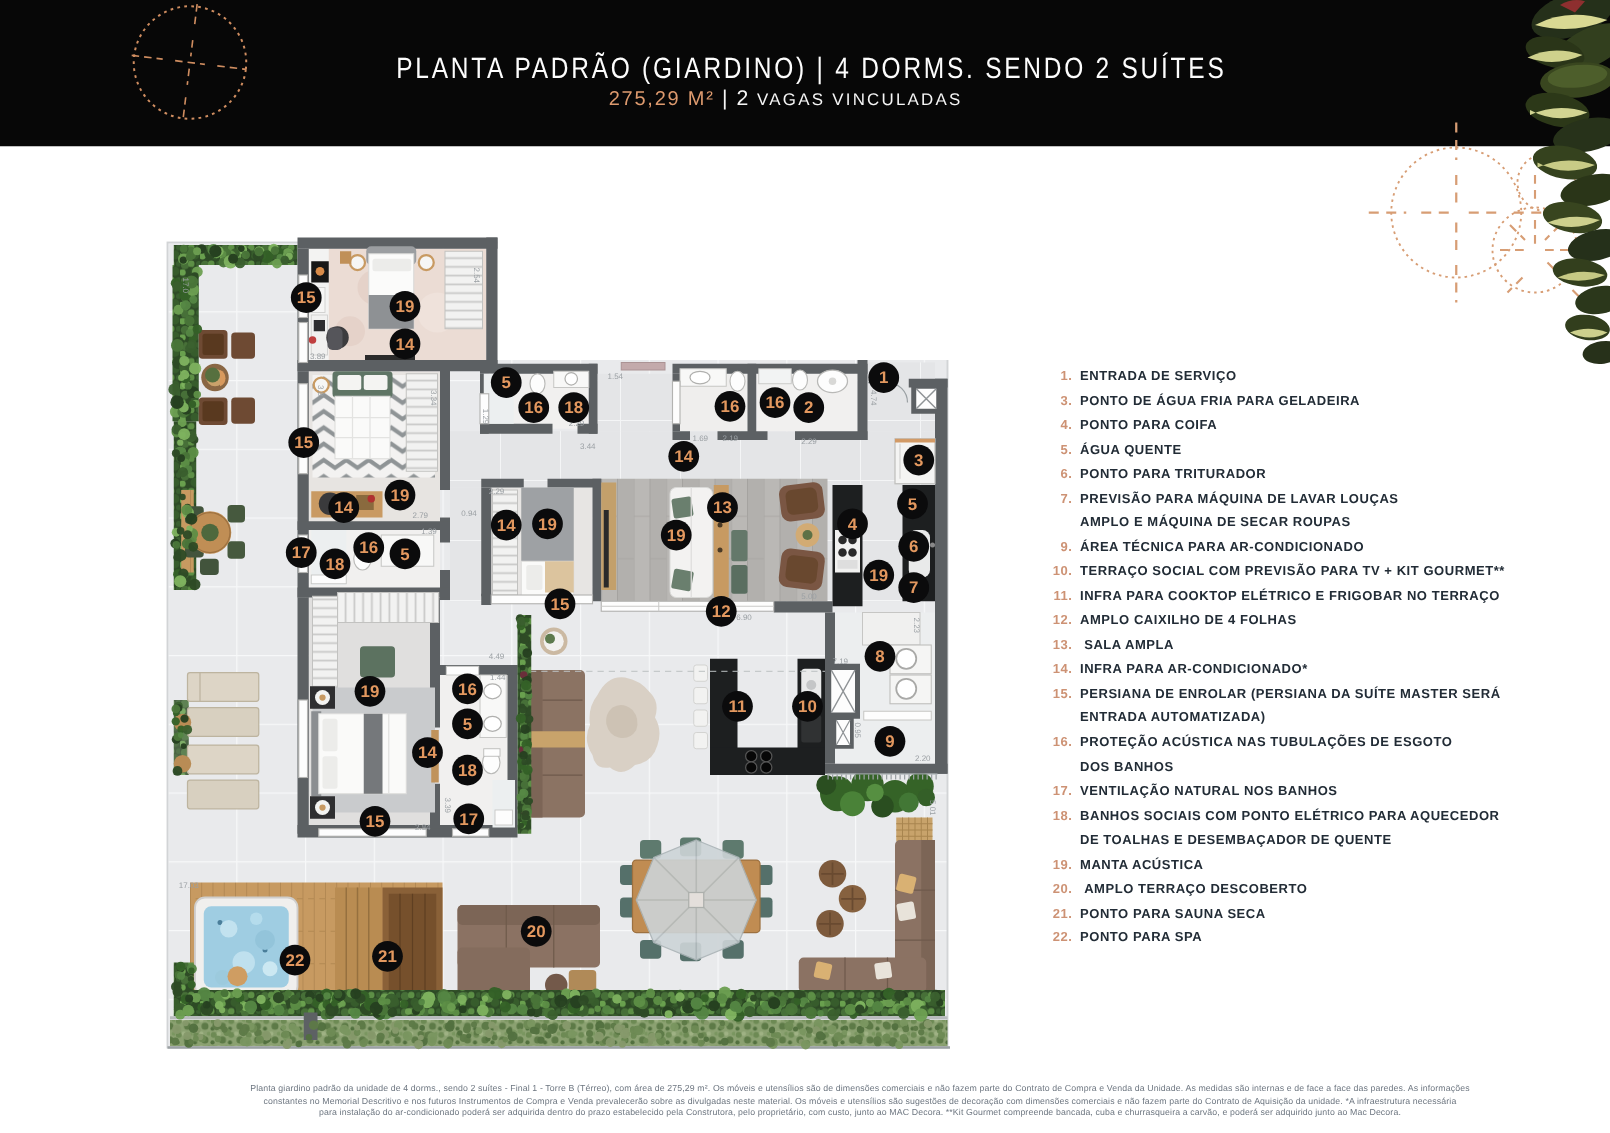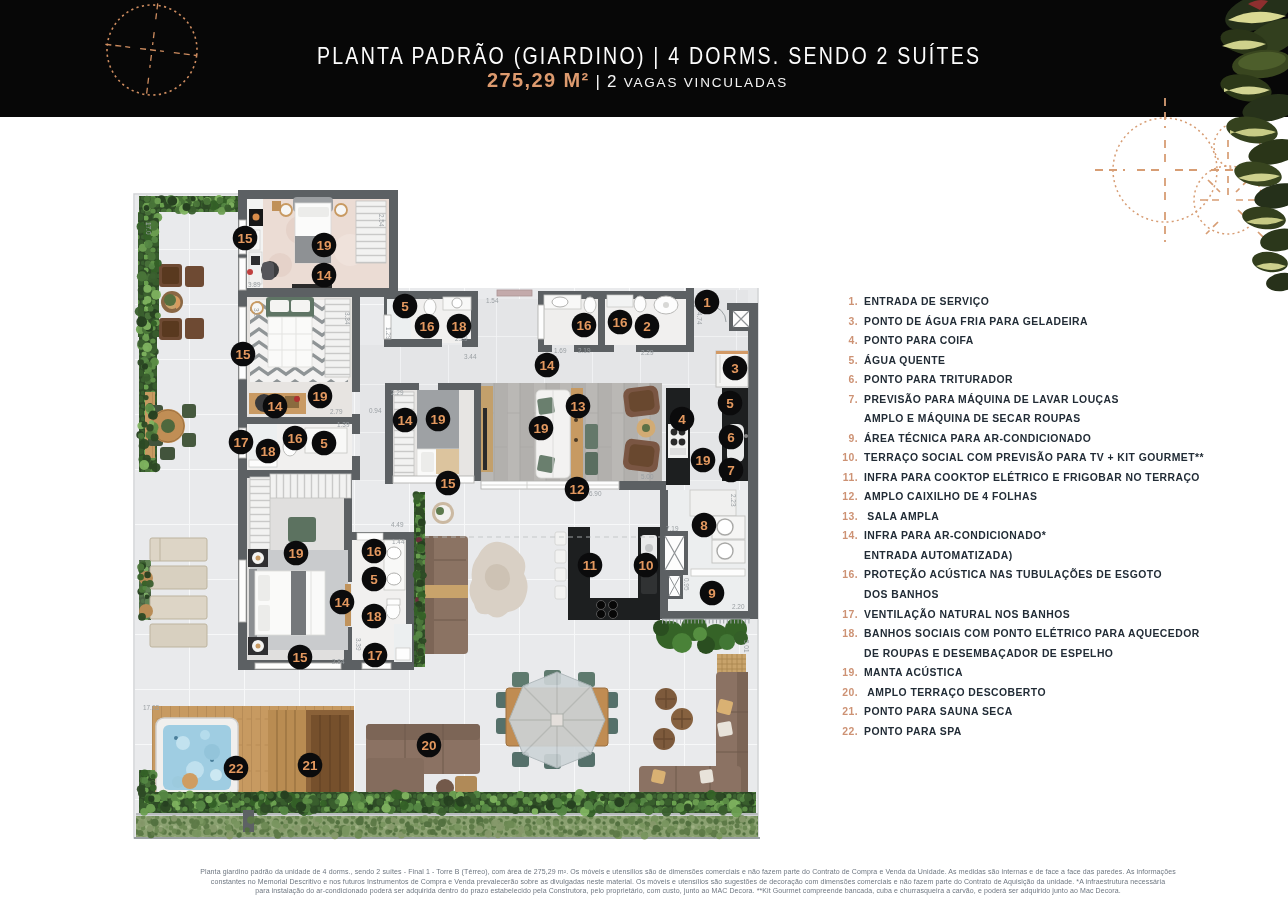--- a/index.html
+++ b/index.html
@@ -1,18 +1,18 @@
 <!DOCTYPE html>
 <html><head><meta charset="utf-8"><style>
 html,body{margin:0;padding:0}
 body{width:1288px;height:906px;position:relative;font-family:"Liberation Sans",sans-serif;background:#ffffff;overflow:hidden}
 .abs{position:absolute}
 .t1{font-size:19.6px;letter-spacing:2.2px;color:#fdfdfd;font-weight:400;white-space:nowrap;transform:scaleY(1.2);transform-origin:top left}
 .t2{font-size:17px;letter-spacing:1.2px;color:#f5f5f5;font-weight:400;white-space:nowrap}
-.t2 b{color:#dd9a6e;font-size:20px;font-weight:700;letter-spacing:1.4px}
+.t2 b{color:#dd9a6e;font-size:16px;font-weight:400;letter-spacing:1.4px}
 .t2 .sc{font-size:13.5px;letter-spacing:1.8px}
 .leg{font-size:10.4px;line-height:19.53px;letter-spacing:.45px;color:#222c36;font-weight:700;white-space:nowrap}
 .leg .n{color:#cd9274;display:inline-block;width:20px;text-align:right;margin-right:6px;font-weight:700}
 .leg .c{padding-left:26px}
 .foot{font-size:7px;line-height:9.6px;color:#6d7680;text-align:center;letter-spacing:.1px}
 </style></head><body>
 
 <div class="abs" style="left:0;top:0;width:1288px;height:117px;background:#070707"></div>
 
 <div class="abs t1" style="left:317px;top:42px">PLANTA PADRÃO (GIARDINO) | 4 DORMS. SENDO 2 SUÍTES</div>
@@ -1323,26 +1323,27 @@
 <div><span class="n">5.</span>ÁGUA QUENTE</div>
 <div><span class="n">6.</span>PONTO PARA TRITURADOR</div>
 <div><span class="n">7.</span>PREVISÃO PARA MÁQUINA DE LAVAR LOUÇAS</div>
 <div class="c">AMPLO E MÁQUINA DE SECAR ROUPAS</div>
 <div><span class="n">9.</span>ÁREA TÉCNICA PARA AR-CONDICIONADO</div>
 <div><span class="n">10.</span>TERRAÇO SOCIAL COM PREVISÃO PARA TV + KIT GOURMET**</div>
 <div><span class="n">11.</span>INFRA PARA COOKTOP ELÉTRICO E FRIGOBAR NO TERRAÇO</div>
 <div><span class="n">12.</span>AMPLO CAIXILHO DE 4 FOLHAS</div>
 <div><span class="n">13.</span>&nbsp;SALA AMPLA</div>
 <div><span class="n">14.</span>INFRA PARA AR-CONDICIONADO*</div>
+<div><span class="n">15.</span>PERSIANA DE ENROLAR (PERSIANA DA SUÍTE MASTER SERÁ</div>
 <div class="c">ENTRADA AUTOMATIZADA)</div>
 <div><span class="n">16.</span>PROTEÇÃO ACÚSTICA NAS TUBULAÇÕES DE ESGOTO</div>
 <div class="c">DOS BANHOS</div>
 <div><span class="n">17.</span>VENTILAÇÃO NATURAL NOS BANHOS</div>
 <div><span class="n">18.</span>BANHOS SOCIAIS COM PONTO ELÉTRICO PARA AQUECEDOR</div>
-<div class="c">DE ROUPAS E DESEMBAÇADOR DE ESPELHO</div>
+<div class="c">DE TOALHAS E DESEMBAÇADOR DE QUENTE</div>
 <div><span class="n">19.</span>MANTA ACÚSTICA</div>
 <div><span class="n">20.</span>&nbsp;AMPLO TERRAÇO DESCOBERTO</div>
 <div><span class="n">21.</span>PONTO PARA SAUNA SECA</div>
 <div><span class="n">22.</span>PONTO PARA SPA</div>
 </div>
 
 <div class="abs" style="left:8px;top:928px;width:58px;height:21px">
 <svg width="58" height="21" viewBox="0 0 58 21">
 <path d="M57 1v19H20L8 10.5L20 1z" fill="#efa066" stroke="#c87f4e" stroke-width="1"></path>
 <text x="33" y="14.5" text-anchor="middle" font-size="9" letter-spacing="0.8" fill="#4a3a2a" font-family="Liberation Sans, sans-serif">ÍNDICE</text>

